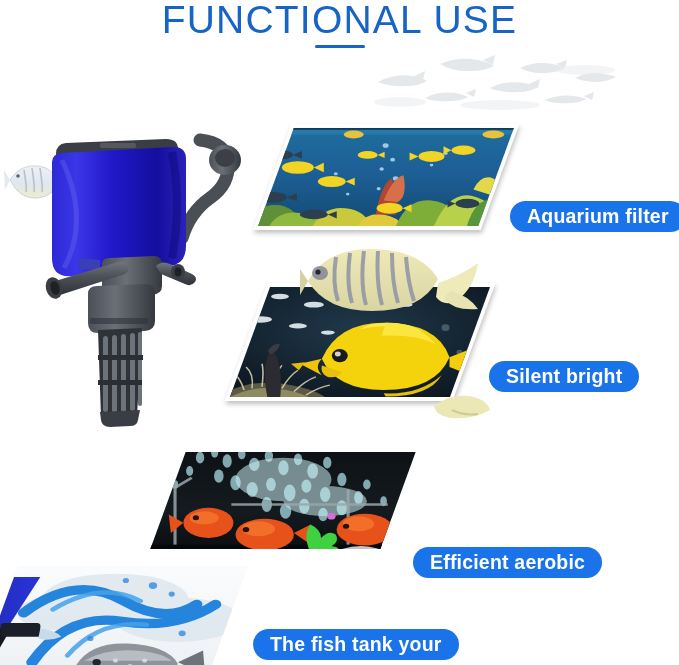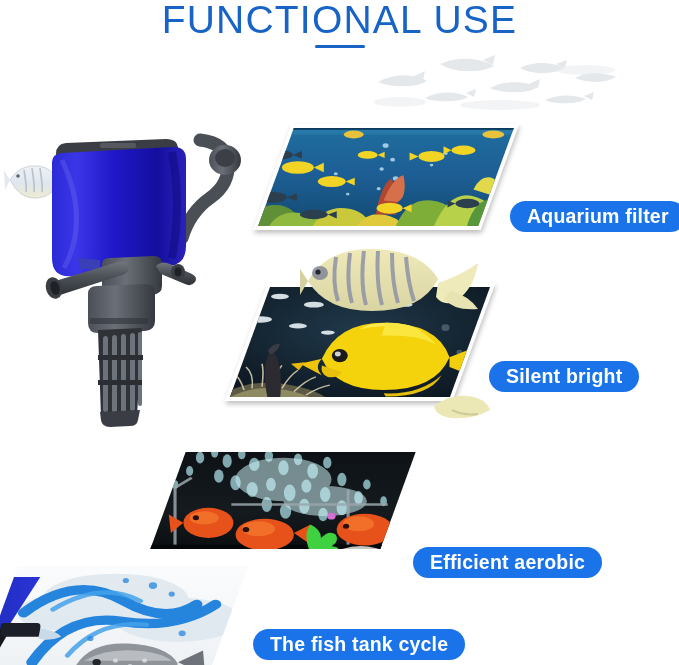--- a/index.html
+++ b/index.html
@@ -547,13 +547,13 @@
             <circle cx="178" cy="118" r="2.4"></circle>
               <circle cx="190" cy="126" r="2"></circle>
           </g>
         </g>
 
         <path d="M268 130 q-14-30 4-48 q16 22 10 48z" fill="#6cc03a"></path>
       </svg>
     </div>
   </div>
 </div>
-<div class="badge" style="left:253px; top:629px;">The fish tank cycle</div>
+<div class="badge" style="left:253px; top:629px;">The fish tank your</div>
 
 </body></html>

